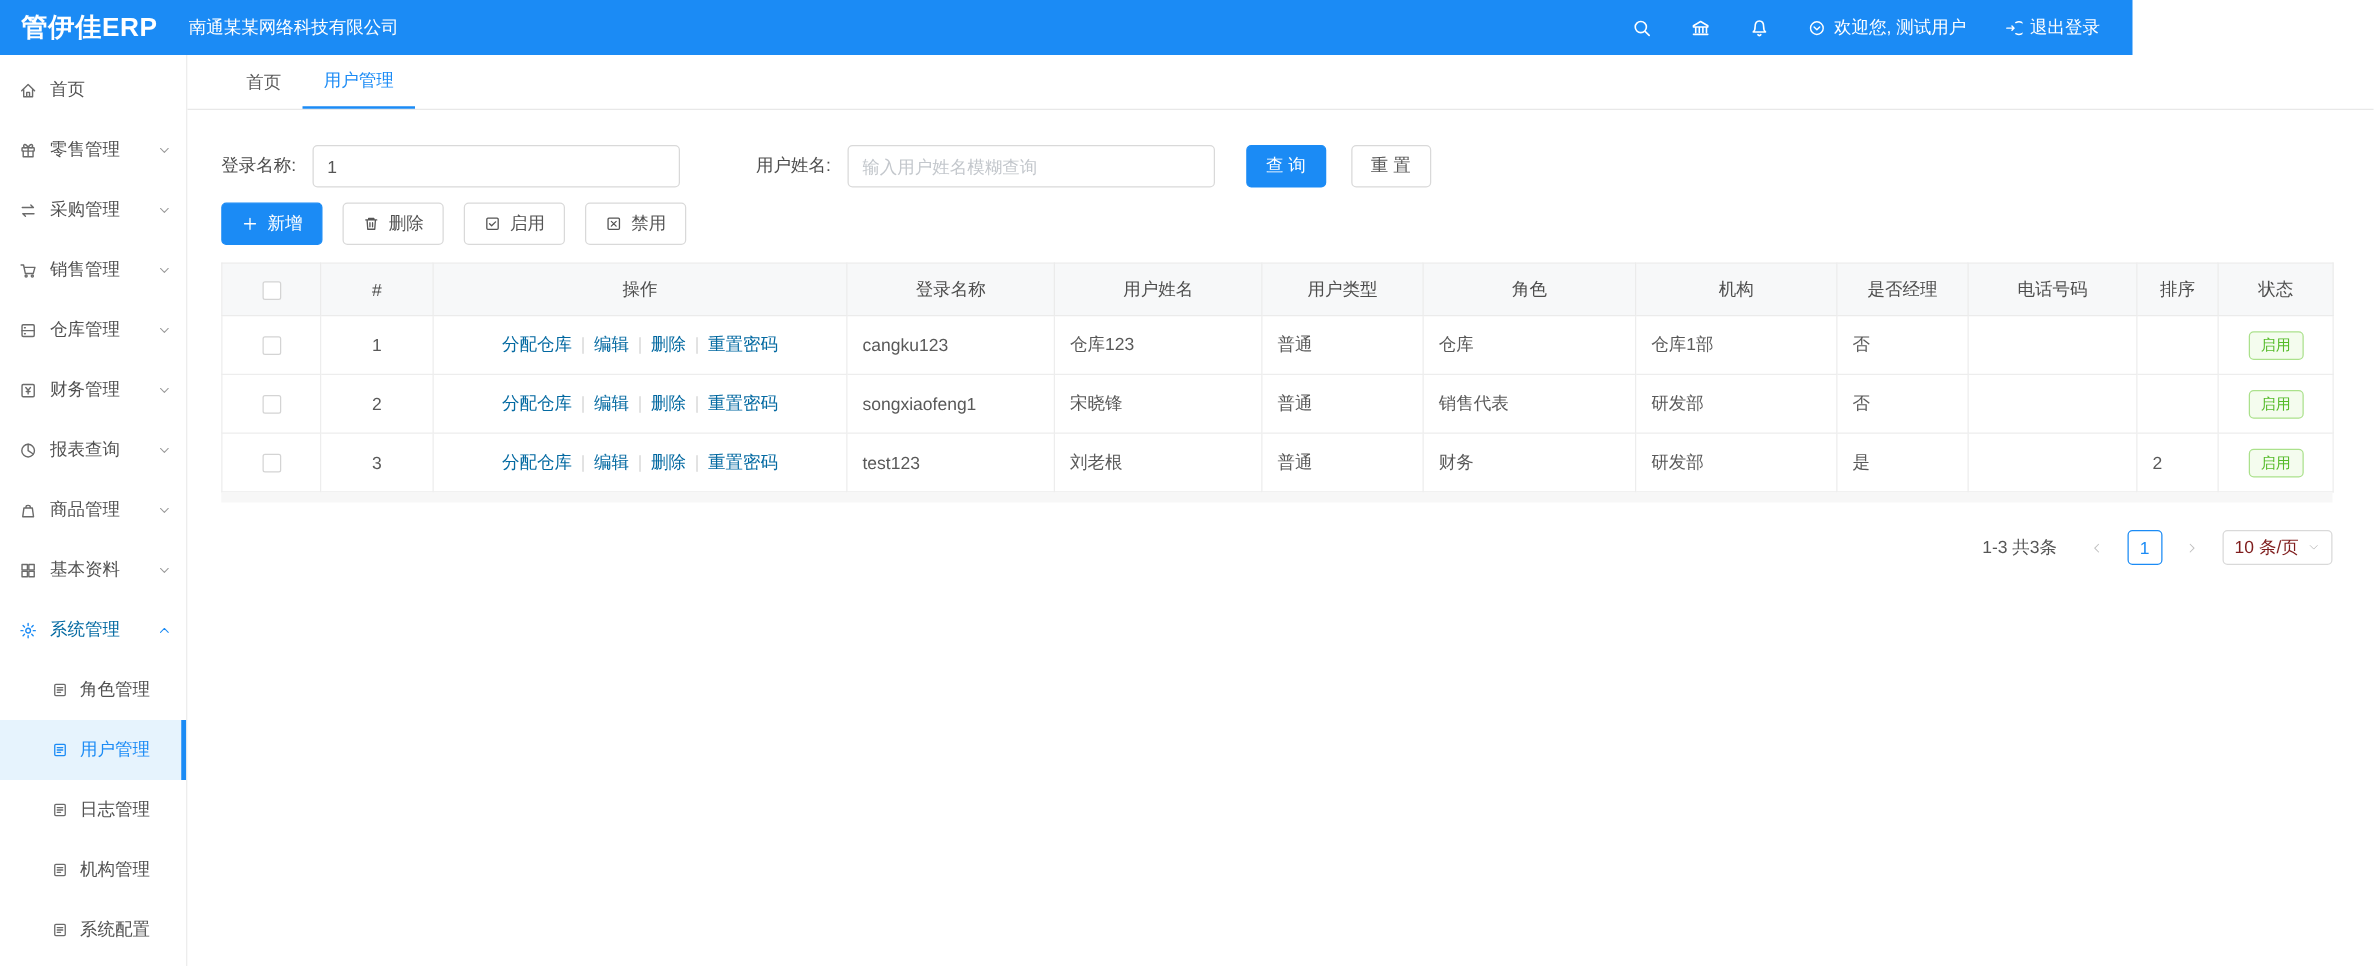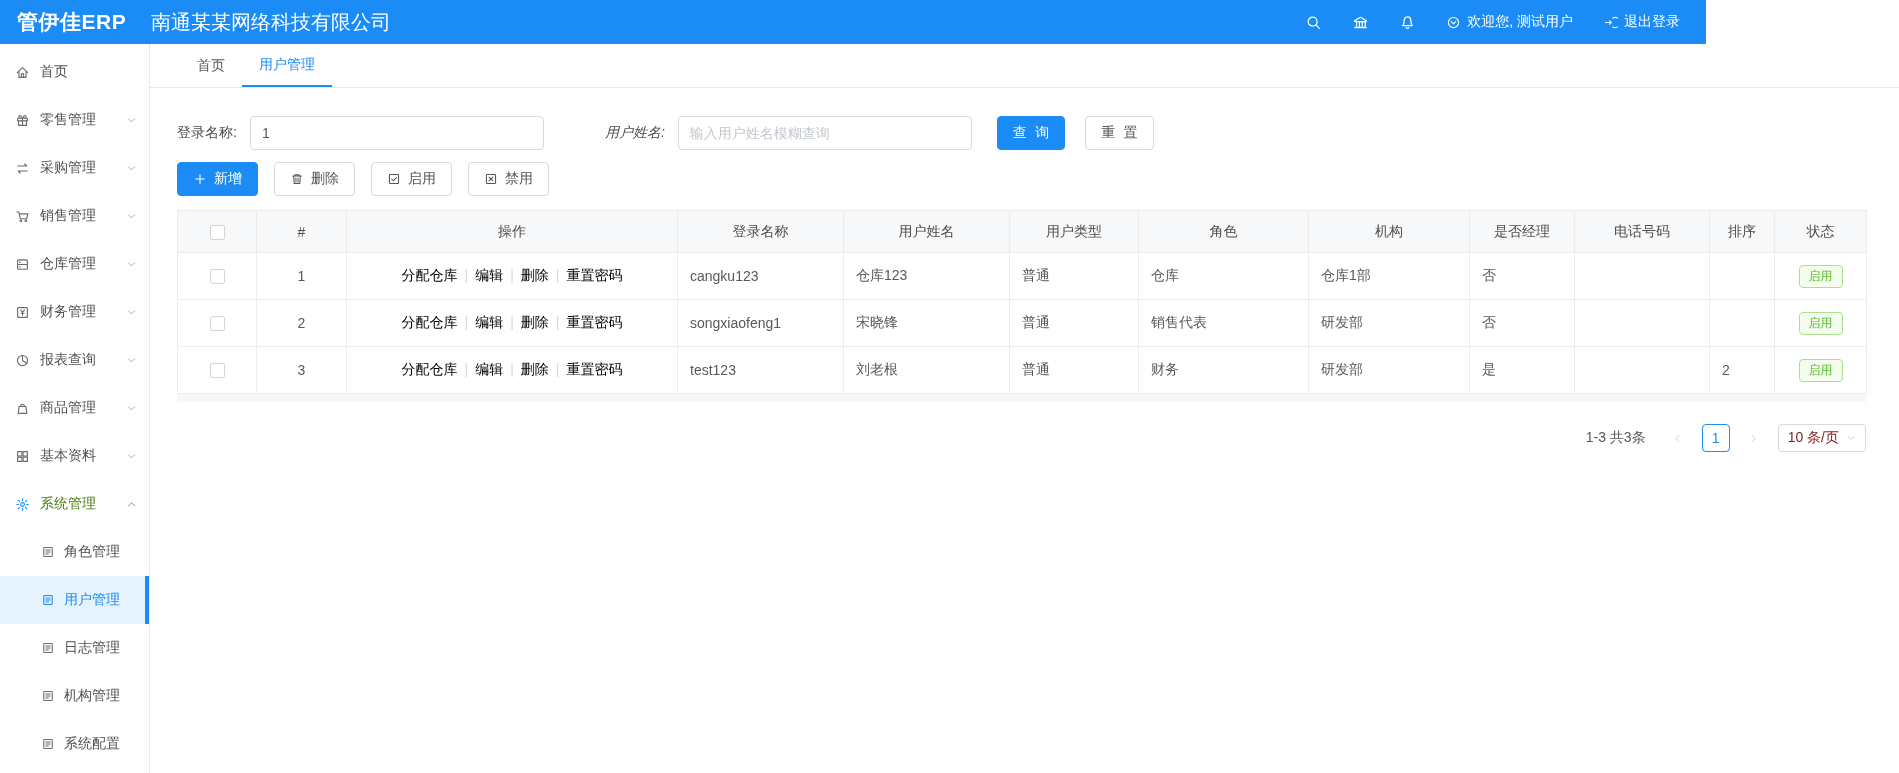--- a/index.html
+++ b/index.html
@@ -4,35 +4,35 @@
 <style>
   * { margin:0; padding:0; box-sizing:border-box; }
   html,body { width:1899px; height:773px; background:#fff; font-family:"Liberation Sans","DejaVu Sans",sans-serif; font-size:14px; color:#595959; overflow:hidden; }
   svg.i { fill:none; stroke:currentColor; stroke-width:1.2; stroke-linecap:round; stroke-linejoin:round; display:block; }
 
   .app { position:relative; width:1706px; height:773px; }
 
   
   .topbar { position:absolute; top:0; left:0; width:100%; height:44px; background:#1b8bf5; color:#fff; display:flex; align-items:center; z-index:5; }
   .logo { width:134px; padding-left:17px; font-size:21px; font-weight:bold; letter-spacing:.5px; white-space:nowrap; }
-  .company { font-size:20px; margin-left:17px; }
+  .company { font-size:14px; margin-left:17px; }
   .topbar-right { margin-left:auto; display:flex; align-items:center; gap:30px; padding-right:26px; }
   .hicon { cursor:pointer; display:flex; }
   .hicon svg { width:17px; height:17px; }
   .user-chunk { display:flex; align-items:center; gap:6px; cursor:pointer; white-space:nowrap;text-align:right; }
   .user-chunk svg { width:15px; height:15px; }
 
   
   .sidebar { position:absolute; top:44px; left:0; width:150px; height:729px; background:#fff; border-right:1px solid #e8e8e8; padding-top:4px; overflow:hidden; }
   .menu-item { position:relative; display:flex; align-items:center; height:48px; padding:0 12px 0 15px; color:#515151; cursor:pointer; }
   .menu-item .micon { display:flex; margin-right:10px; color:#6b6b6b; }
   .menu-item .micon svg { width:15px; height:15px; }
   .menu-item .chev { margin-left:auto; color:#9a9a9a; display:flex; }
   .menu-item .chev svg { width:11px; height:11px; }
-  .menu-item.parent-active { color:#4d7c0f; }
+  .menu-item.parent-active { color:#0369a1; }
   .menu-item.parent-active .micon, .menu-item.parent-active .chev { color:#1b8bf5; }
   .submenu-item { position:relative; display:flex; align-items:center; height:48px; padding-left:41px; color:#515151; cursor:pointer; }
   .submenu-item .micon { display:flex; margin-right:9px; color:#6b6b6b; }
   .submenu-item .micon svg { width:14px; height:14px; }
   .submenu-item.active { background:#e6f3fd; color:#1b8bf5; }
   .submenu-item.active .micon { color:#1b8bf5; }
   .submenu-item.active::after { content:""; position:absolute; right:0; top:0; width:4px; height:100%; background:#1b8bf5; }
 
   
   .main { position:absolute; top:44px; left:150px; width:1749px; height:729px; background:#fff; }
@@ -40,38 +40,38 @@
   .tab { display:flex; align-items:center; padding:0 17px; color:#5a5a5a; cursor:pointer; }
   .tab.active { color:#1b8bf5; border-bottom:2px solid #1b8bf5; }
 
   .content { padding:28px 0 0 27px; }
 
   
   .search-row { display:flex; align-items:center; margin-bottom:12px; }
   .flabel { color:#4c4c4c; white-space:nowrap; }
   .tinput { width:294px; height:34px; border:1px solid #d9d9d9; border-radius:4px; padding:0 11px; font-size:14px; color:#555; margin-left:13px; outline:none; background:#fff; font-family:inherit; }
   .tinput::placeholder { color:#c3c7cc; }
-  .lbl-gap { margin-left:61px;font-style:italic; }
-  .btn { height:32px; padding:16px 15px; border:1px solid #d9d9d9; border-radius:4px; background:#fff; color:#555; font-size:14px; cursor:pointer; font-family:Liberation Mono, monospace; display:inline-flex; align-items:center; gap:7px; white-space:nowrap; }
+  .lbl-gap { margin-left:61px; }
+  .btn { height:32px; padding:16px 15px; border:1px solid #d9d9d9; border-radius:4px; background:#fff; color:#555; font-size:14px; cursor:pointer; font-family:Liberation Sans, sans-serif; display:inline-flex; align-items:center; gap:7px; white-space:nowrap; }
   .btn .bicon { display:flex; }
   .btn .bicon svg { width:14px; height:14px; }
   .btn.primary { background:#1b8bf5; border-color:#1b8bf5; color:#fff; }
   .btn-query { margin-left:25px; }
   .btn-reset { margin-left:20px; }
 
   
   .toolbar { display:flex; gap:16px; margin-bottom:14px; }
 
   
   table.data { border-collapse:collapse; table-layout:fixed; width:1689px; }
   .data th { background:#f7f8f9; height:42px; font-weight:normal; color:#4d4d4d; text-align:center; padding:0 12px; border:1px solid #ebebeb; }
   .data td { height:47px; padding:0 12px; border:1px solid #ededed; color:#595959; background:#fff; overflow:hidden; white-space:nowrap; }
   .c { text-align:center !important; }
   .checkbox { display:inline-block; width:15px; height:15px; border:1px solid #d4d4d4; border-radius:2px; background:#fff; cursor:pointer; vertical-align:middle; }
-  .op a { color:#000000; text-decoration:none; cursor:pointer; }
+  .op a { color:#0369a1; text-decoration:none; cursor:pointer; }
   .sep { color:#d9d9d9; margin:0 7px; }
   .status-badge { display:inline-block; padding:2px 9px; font-size:12px; color:#55bb29; background:#f4fcee; border:1px solid #abe18c; border-radius:4px; cursor:pointer; }
   .hstrip { width:1689px; height:8px; background:#f7f7f7; }
 
   
   .pagination { width:1689px; display:flex; justify-content:flex-end; align-items:center; gap:12px; margin-top:22px; color:#555; }
   .pg-total { margin-right:8px; color:#555; }
   .pg-arrow { width:24px; height:28px; display:flex; align-items:center; justify-content:center; color:#c0c0c0; cursor:pointer; }
   .pg-arrow svg { width:11px; height:11px; }
   .pg-page { width:28px; height:28px; border:1px solid #1b8bf5; border-radius:4px; color:#1b8bf5; background:#fff; display:flex; align-items:center; justify-content:center; cursor:pointer; }

